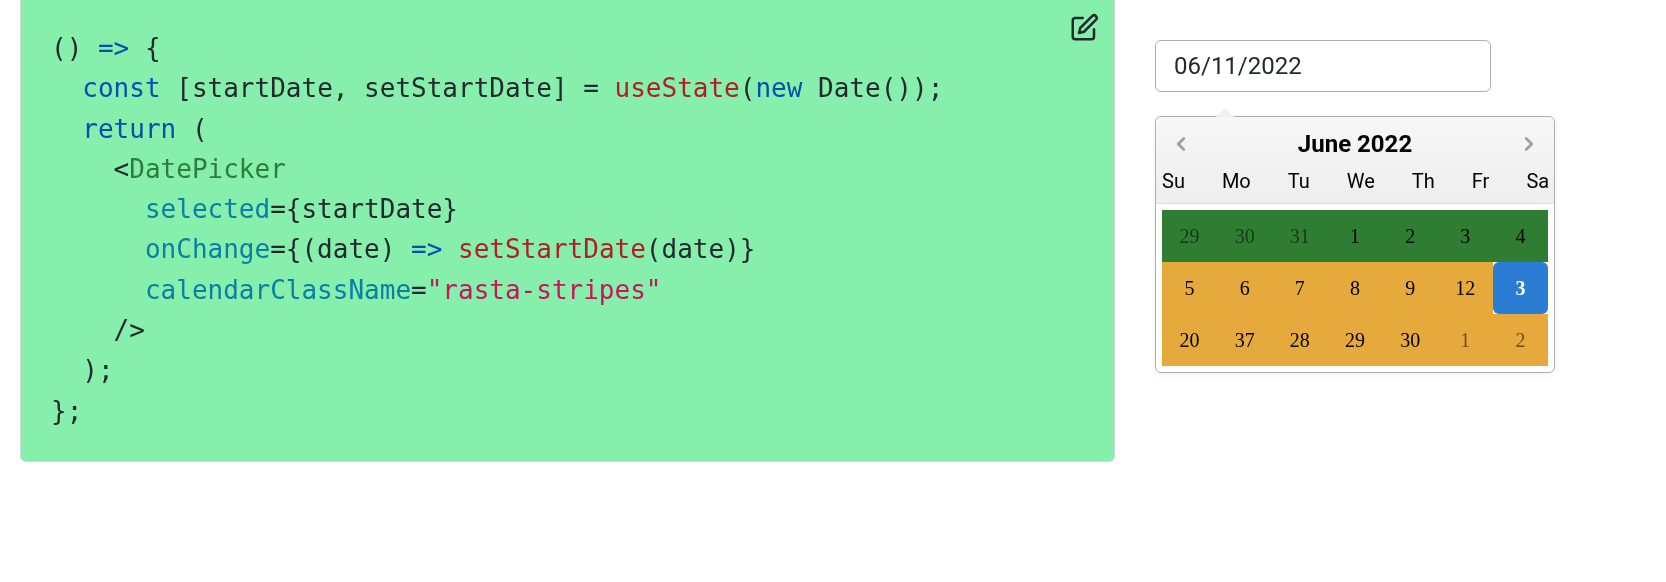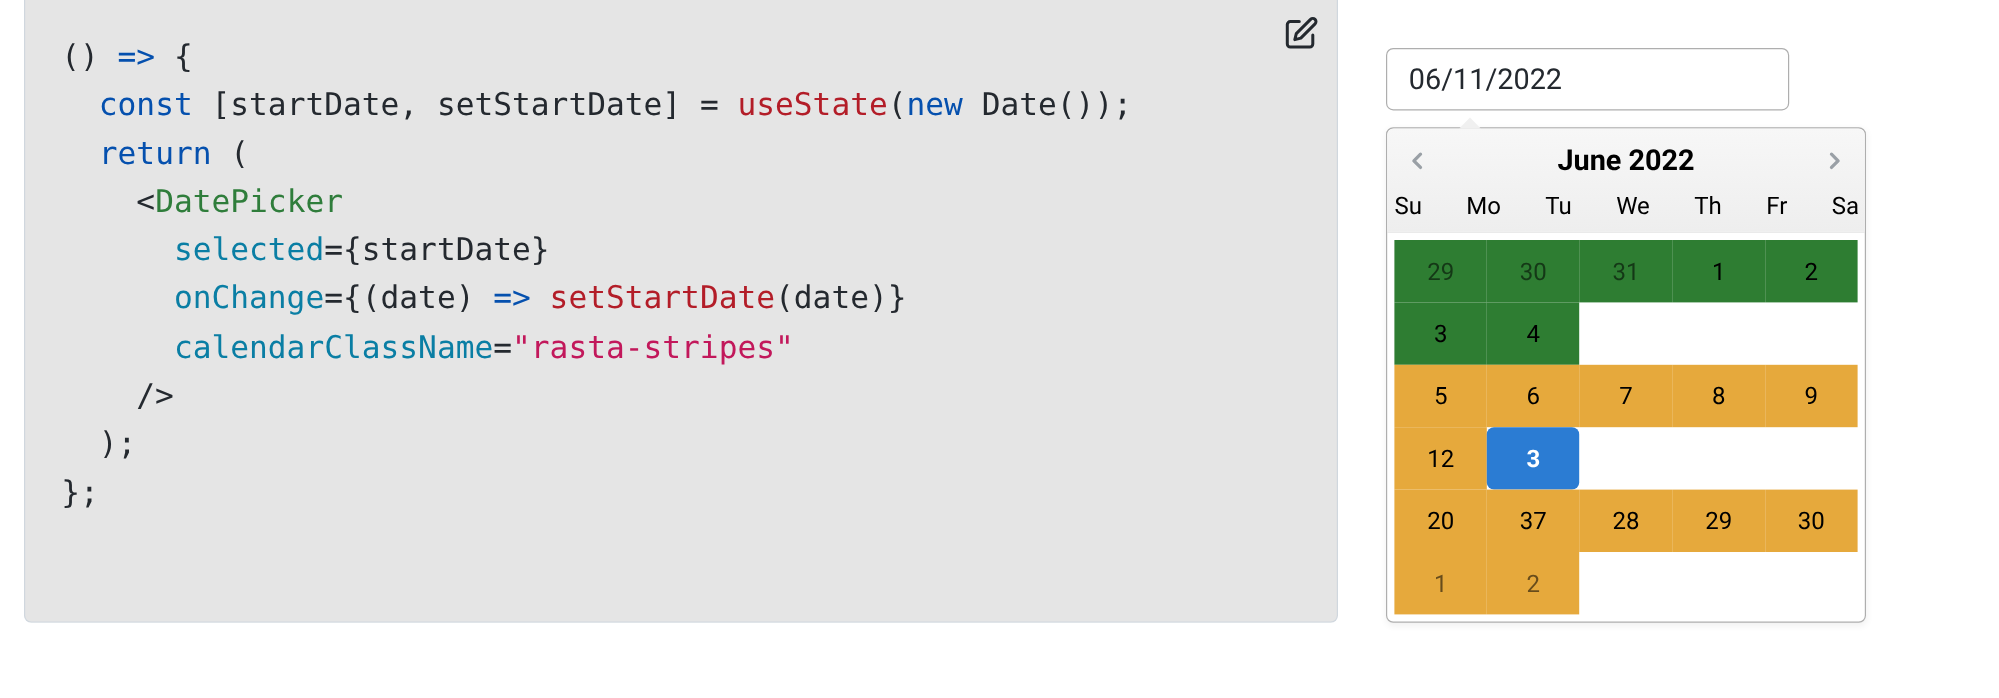--- a/index.html
+++ b/index.html
@@ -11,21 +11,21 @@
     position: relative;
   }
   .wrap {
     display: flex;
     gap: 40px;
     padding: 0 20px;
   }
   .code-panel {
     position: relative;
     width: 1095px;
-    background: #e5e5e5;
+    background: #86efac;
     border: 1px solid #d0d7de;
     border-top: none;
     border-radius: 0 0 6px 6px;
     padding: 28px 30px 30px 30px;
     min-height: 460px;
   }
   .edit-btn {
     position: absolute;
     top: 12px;
     right: 14px;
@@ -63,21 +63,21 @@
     height: 52px;
     font-size: 24px;
     padding: 0 18px;
     border: 1px solid #aeaeae;
     border-radius: 6px;
     color: #24292f;
     font-family: inherit;
     outline: none;
   }
   .cal {
-    margin-top: 14px;
+    margin-top: 24px;
     width: 400px;
     border: 1px solid #aeaeae;
     border-radius: 6px;
     background: #fff;
     box-shadow: 0 2px 6px rgba(0,0,0,.06);
     position: relative;
   }
   .cal-arrow {
     position: absolute;
     top: -9px;
@@ -127,21 +127,22 @@
   }
   .dow {
     font-size: 20px;
     color: #000;
   }
   .cal-body {
     padding: 6px;
   }
   .week {
     display: grid;
-    grid-template-columns: repeat(5, 1fr);
+    grid-template-columns: repeat(7, 1fr);
+    font-family: Liberation Serif, serif;
   }
   .day {
     height: 52px;
     display:flex;
     align-items:center;
     justify-content:center;
     font-size: 20px;
     cursor: pointer;
     position: relative;
   }

